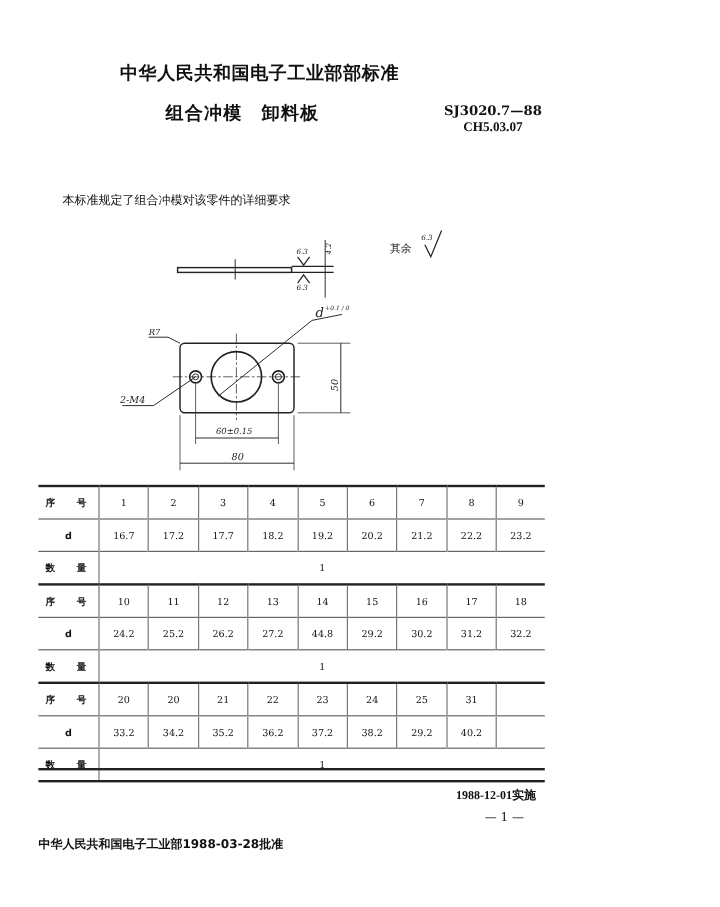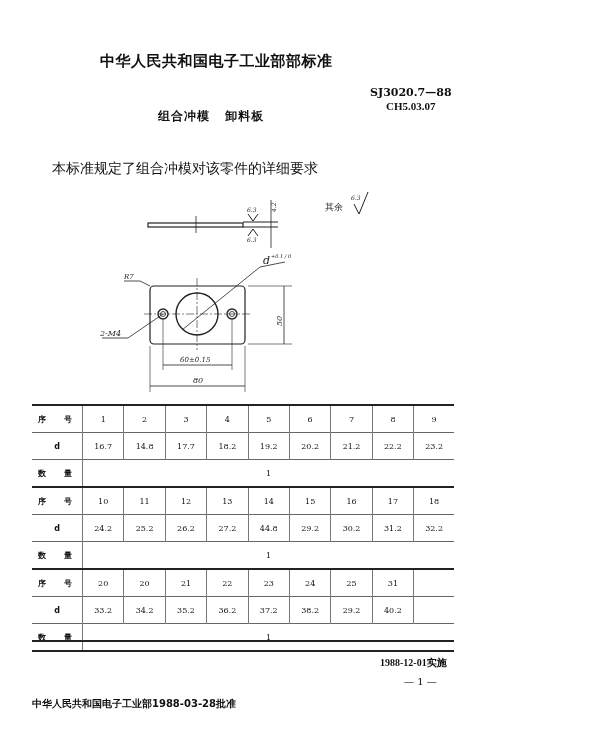--- a/index.html
+++ b/index.html
@@ -1,22 +1,22 @@
 <!DOCTYPE html>
 <html><head>
   <meta charset="utf-8">
   <style>
     html, body { margin: 0; padding: 0; background: #ffffff; }
     body { width: 600px; height: 756px; position: relative; overflow: hidden; color: #111; font-family: "DejaVu Sans", sans-serif; }
     .abs { position: absolute; }
     .hdr-title { left: 100px; top: 52px; font-size: 15px; font-weight: bold; letter-spacing: 0.5px; }
     .std-no { left: 370px; top: 74px; font-size: 11px; font-family: "DejaVu Serif", serif; font-weight: bold; margin-top: 12px; }
     .std-code { left: 386px; top: 100px; font-size: 11px; font-family: Liberation Serif, serif; font-weight: bold; text-align: center; }
-    .doc-title { left: 138px; top: 108px; font-size: 12px; font-weight: bold; letter-spacing: 1px; word-spacing: 10px; margin-left: 20px; }
-    .intro { left: 52px; top: 160px; font-size: 14px; }
+    .doc-title { left: 138px; top: 85px; font-size: 15px; font-weight: bold; letter-spacing: 1px; word-spacing: 10px; }
+    .intro { left: 52px; top: 160px; font-size: 10px; }
     .drawing { left: 100px; top: 180px; width: 300px; height: 215px; }
     table.spec { position: absolute; left: 32px; top: 404px; width: 422px; border-collapse: collapse; font-size: 8px; font-family: "DejaVu Serif", serif; }
     table.spec td { border-left: 1px solid #777; text-align: center; height: 26px; padding: 0; }
     table.spec td:first-child { border-left: none; width: 50px; font-family: "DejaVu Sans", sans-serif; font-weight: bold; font-size: 8px; }
     table.spec tr.row-no td { border-top: 2px solid #222; }
     table.spec tr.row-d td { border-top: 1px solid #666; }
     table.spec tr.row-qty td { border-top: 1px solid #666; border-bottom: 0; }
     table.spec tr.row-qty td.qv { border-left: 1px solid #777; }
     .label-split { display: flex; justify-content: space-between; padding: 0 10px 0 6px; }
     .tbl-bottom { left: 32px; top: 640px; width: 422px; border-top: 2px solid #222; }
@@ -109,21 +109,21 @@
       <td>4</td>
       <td>5</td>
       <td>6</td>
       <td>7</td>
       <td>8</td>
       <td>9</td>
     </tr>
     <tr class="row-d">
       <td>d</td>
       <td>16.7</td>
-      <td>14.8</td>
+      <td>17.2</td>
       <td>17.7</td>
       <td>18.2</td>
       <td>19.2</td>
       <td>20.2</td>
       <td>21.2</td>
       <td>22.2</td>
       <td>23.2</td>
     </tr>
     <tr class="row-qty">
       <td>

